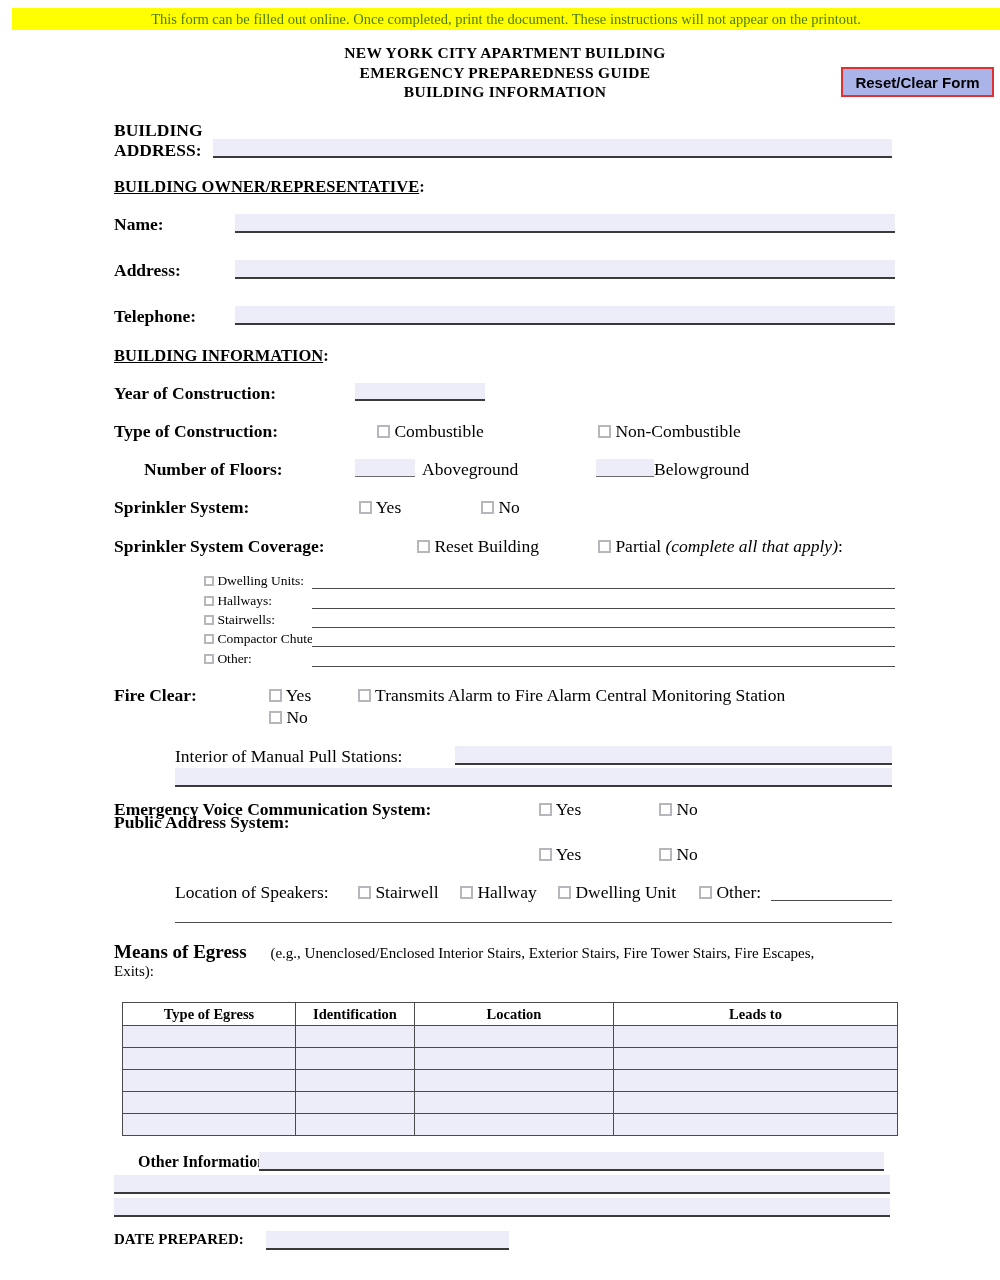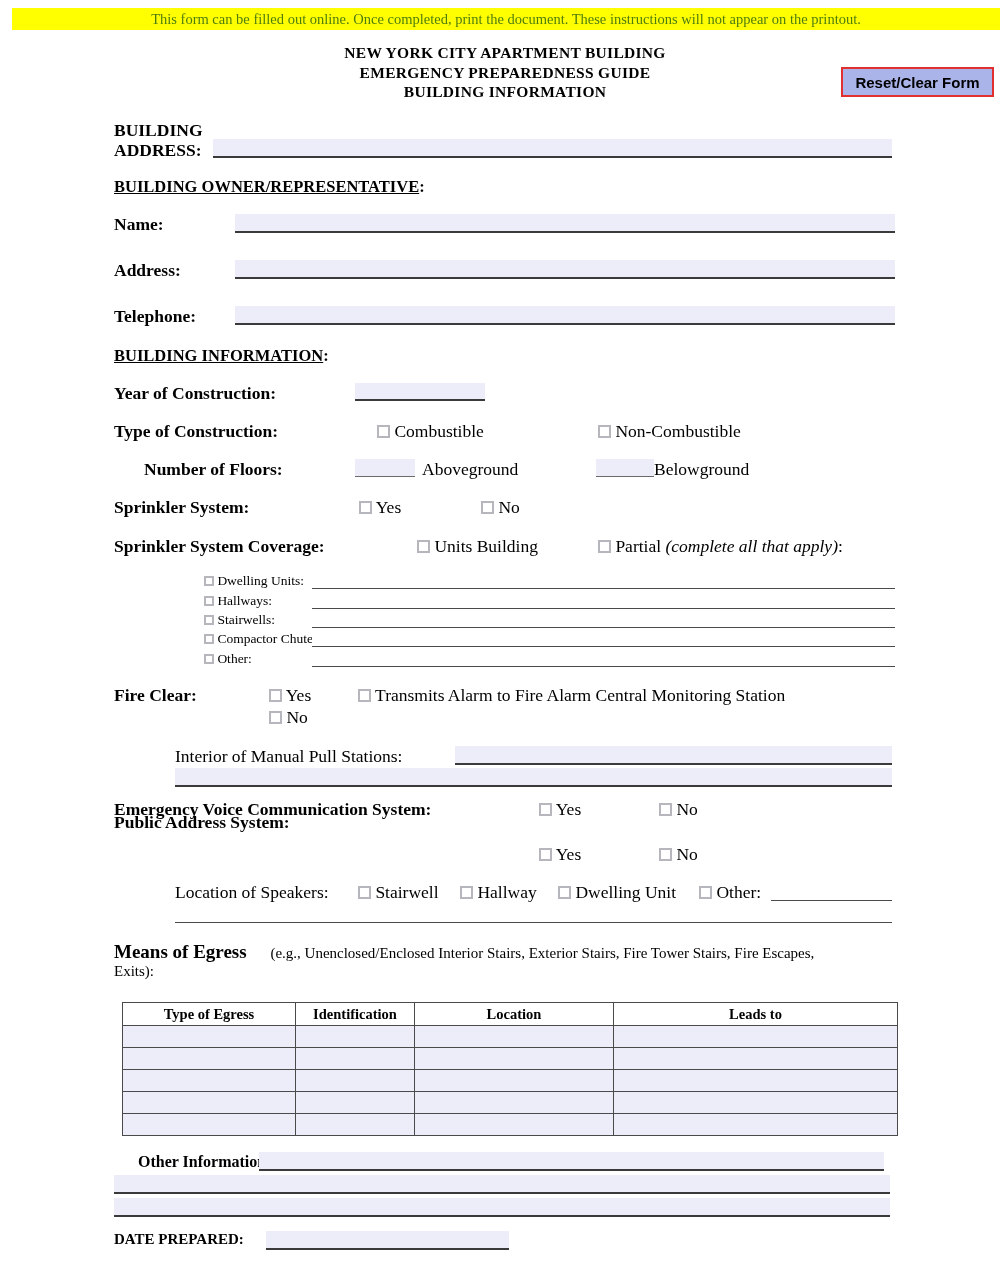--- a/index.html
+++ b/index.html
@@ -239,21 +239,21 @@
   <span>Yes</span>
 </div>
 <div class="abs cb-row" style="left:481px; top:497px;">
   <span class="cb"></span>
   <span>No</span>
 </div>
 
 <div class="abs lbl" style="left:114px; top:536px;">Sprinkler System Coverage:</div>
 <div class="abs cb-row" style="left:417px; top:536px;">
   <span class="cb"></span>
-  <span>Units Building</span>
+  <span>Reset Building</span>
 </div>
 <div class="abs cb-row" style="left:598px; top:536px;">
   <span class="cb"></span>
   <span>Partial</span>
   <span class="italic">(complete all that apply)</span><span>:</span>
 </div>
 
 <div class="abs cb-row-sm" style="left:177px; top:573px;">
   <span class="cb-sm"></span>
   <span>Dwelling Units:</span>

